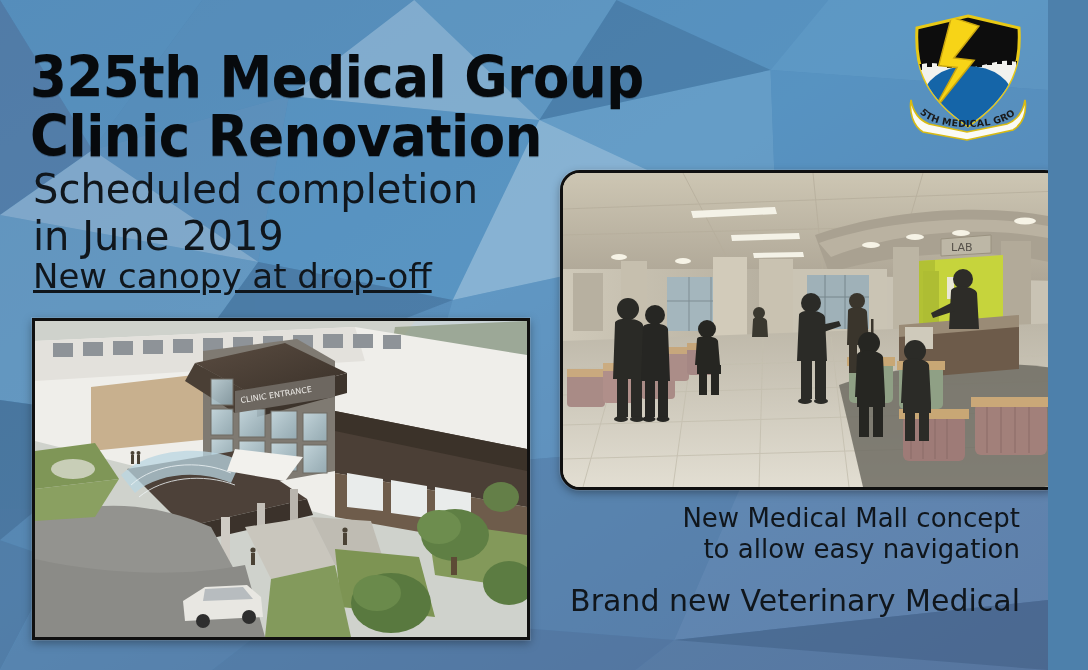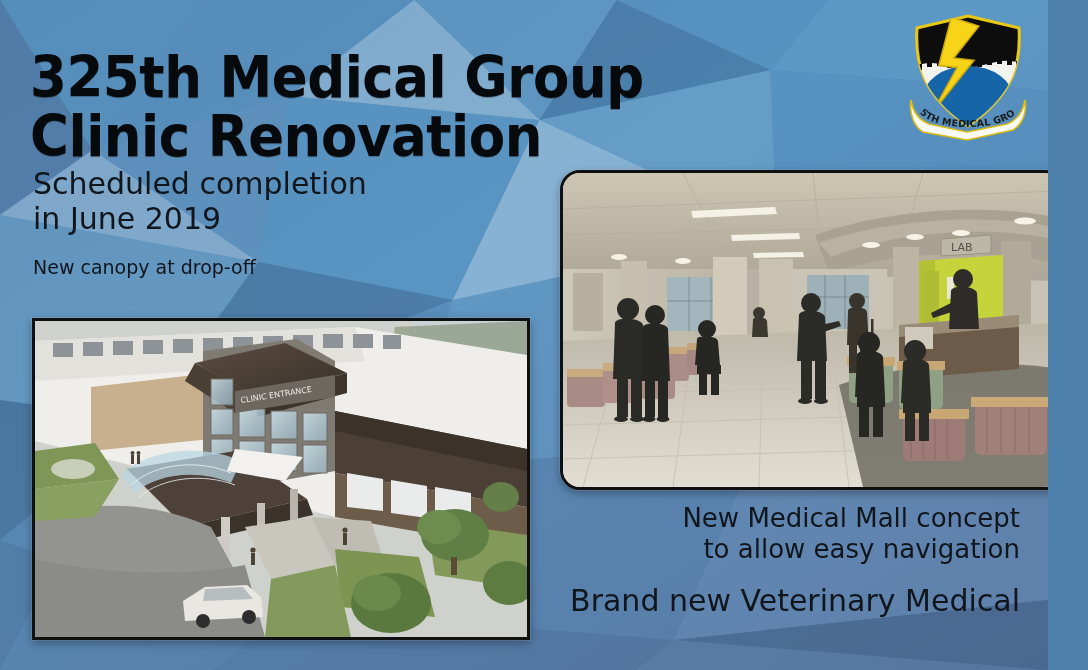--- a/index.html
+++ b/index.html
@@ -28,28 +28,29 @@
     font-size:57px;line-height:1.03;
     letter-spacing:-0.5px;
     transform:scaleX(0.93);transform-origin:left top;
     white-space:pre-line;
     text-shadow:0 1px 0 rgba(0,0,0,.25);
   }
 
   
   .lede{
     position:absolute;left:33px;top:166px;
-    color:#10161c;font-size:30px;line-height:1.17;
+    color:#10161c;font-size:40px;line-height:1.17;
     font-family:"DejaVu Sans","Liberation Sans",sans-serif;
     white-space:pre-line;font-weight:400;
   }
   .sub-left{
     position:absolute;left:33px;top:256px;
-    color:#10161c;font-size:19px;line-height:1.2;
+    color:#10161c;font-size:34px;line-height:1.2;
     font-family:"DejaVu Sans","Liberation Sans",sans-serif;
+    text-decoration:underline;
   }
   .right-text{
     position:absolute;right:28px;top:503px;width:520px;
     text-align:right;color:#10161c;
     font-family:"DejaVu Sans","Liberation Sans",sans-serif;
   }
   .right-text .rt1{font-size:26px;line-height:1.2;display:block;white-space:pre-line;}
   .right-text .rt2{font-size:30px;line-height:1.2;display:block;margin-top:18px;}
 
   

